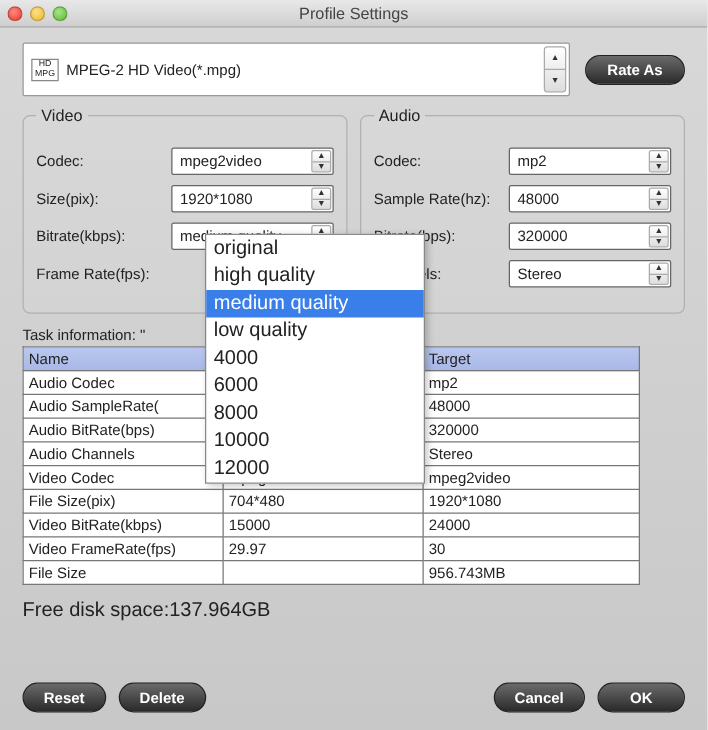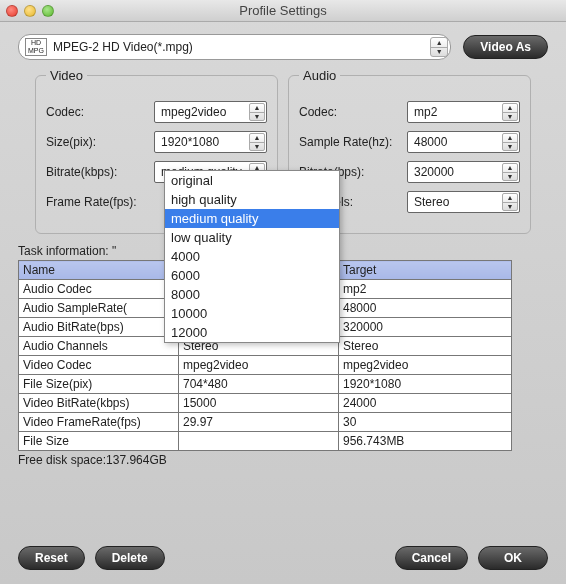--- a/index.html
+++ b/index.html
@@ -25,24 +25,24 @@
 .dot.yellow { background: radial-gradient(circle at 40% 35%, #ffe08a, #e6b82e); }
 .dot.green { background: radial-gradient(circle at 40% 35%, #a8e68a, #5cb82e); }
 .title { position: absolute; left: 0; right: 0; text-align: center; font-size: 13px; color: #444; }
 
 .toprow {
   display: flex; align-items: center; gap: 12px;
   padding: 12px 18px 8px 18px;
 }
 .profile-select {
   flex: 1;
-  height: 26px;
+  height: 43px;
   background: #fff;
   border: 1px solid #999;
-  border-radius: 12px;
+  border-radius: 2px;
   display: flex; align-items: center;
   padding: 0 24px 0 6px;
   position: relative;
 }
 .profile-select .mpg-icon {
   width: 22px; height: 18px;
   border: 1px solid #888;
   margin-right: 6px;
   font-size: 7px; line-height: 8px;
   display: flex; flex-direction: column; align-items: center; justify-content: center;
@@ -64,21 +64,21 @@
   border-radius: 12px;
   border: 1px solid #222;
   background: linear-gradient(#6a6a6a, #2a2a2a);
   color: #fff;
   font-size: 12px; font-weight: bold;
   display: flex; align-items: center; justify-content: center;
   cursor: pointer;
 }
 .pillbtn.lg { min-width: 80px; }
 
-.panels { display: flex; gap: 10px; padding: 0 35px; align-items: center; }
+.panels { display: flex; gap: 10px; padding: 0 18px; align-items: center; }
 fieldset.panel {
   flex: 1;
   border: 1px solid #b0b0b0;
   border-radius: 6px;
   background: rgba(255,255,255,0.05);
   padding: 10px 10px 12px 10px;
 }
 fieldset.panel legend { padding: 0 4px; font-size: 13px; }
 .row { display: flex; align-items: center; margin: 8px 0; gap: 6px; }
 .row label { width: 102px; font-size: 12px; }
@@ -95,33 +95,33 @@
 table.info {
   width: 494px; border-collapse: collapse; background: #fff;
 }
 table.info th, table.info td {
   border: 1px solid #777; padding: 2px 4px; font-size: 12px;
   text-align: left; font-weight: normal; height: 18px; margin-top: 35px;
 }
 table.info thead th {
   background: linear-gradient(#b9c6ee, #a8b8e8);
 }
-.freedisk { font-size: 12px; margin-top: 2px; }
+.freedisk { font-size: 16px; margin-top: 12px; }
 
 .dropdown-pop {
   position: absolute;
   left: 164px; top: 102px;
   width: 176px;
   background: #fff;
   border: 1px solid #888;
   box-shadow: 2px 2px 6px rgba(0,0,0,0.25);
   z-index: 50;
 }
 .dropdown-pop .opt {
-  padding: 2px 6px; font-size: 13px; cursor: pointer;
+  padding: 2px 6px; font-size: 16px; cursor: pointer;
 }
 .dropdown-pop .opt.sel { background: #3a7eea; color: #fff; }
 
 .footer {
   position: absolute; left: 0; right: 0; bottom: 14px;
   display: flex; align-items: center; padding: 0 18px; gap: 10px;
 }
 .footer .spacer { flex: 1; }
 </style>
 </head>
@@ -141,21 +141,21 @@
     <div class="mpg-icon">
       <span>HD</span>
       <span>MPG</span>
     </div>
     <span>MPEG-2 HD Video(*.mpg)</span>
     <div class="stepper">
         <div>▲</div>
         <div>▼</div>
       </div>
   </div>
-  <div class="pillbtn lg">Video As</div>
+  <div class="pillbtn lg">Rate As</div>
 </div>
 
 <div class="panels" style="position:relative;">
   <fieldset class="panel">
     <legend>Video</legend>
     <div class="row">
       <label>Codec:</label>
       <div class="combo">
         <span>mpeg2video</span>
         <div class="stepper">

